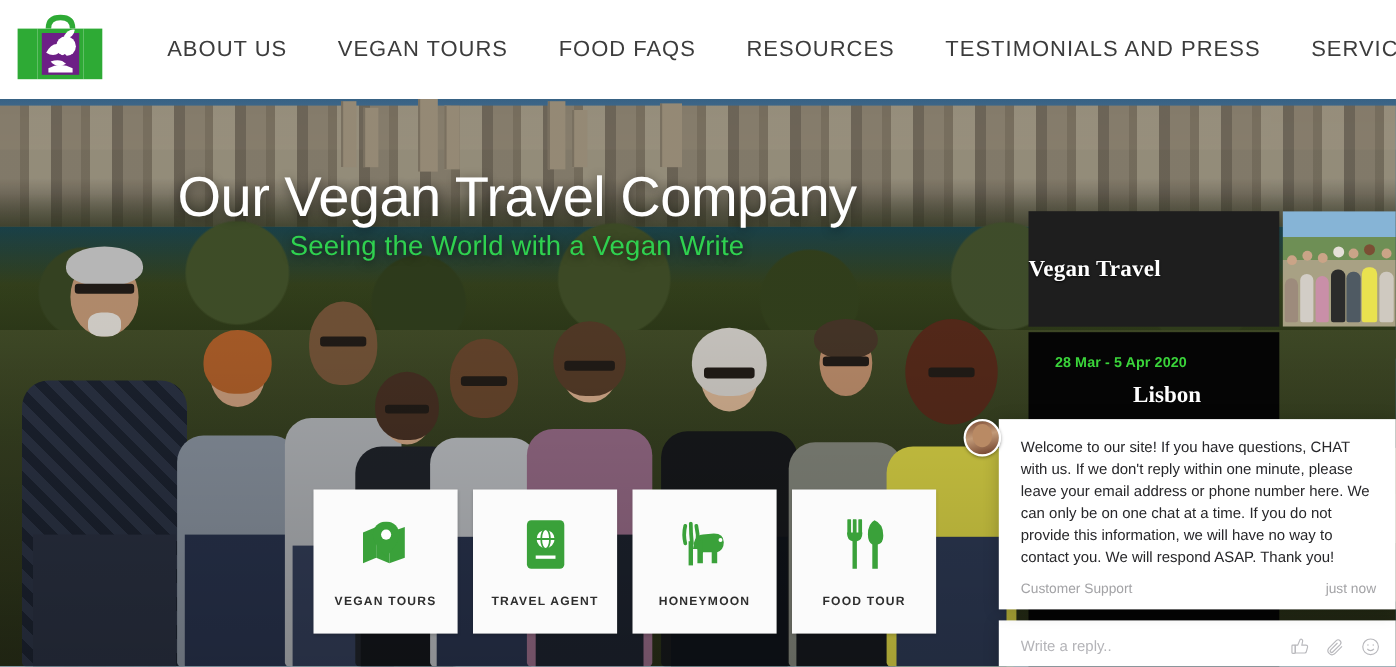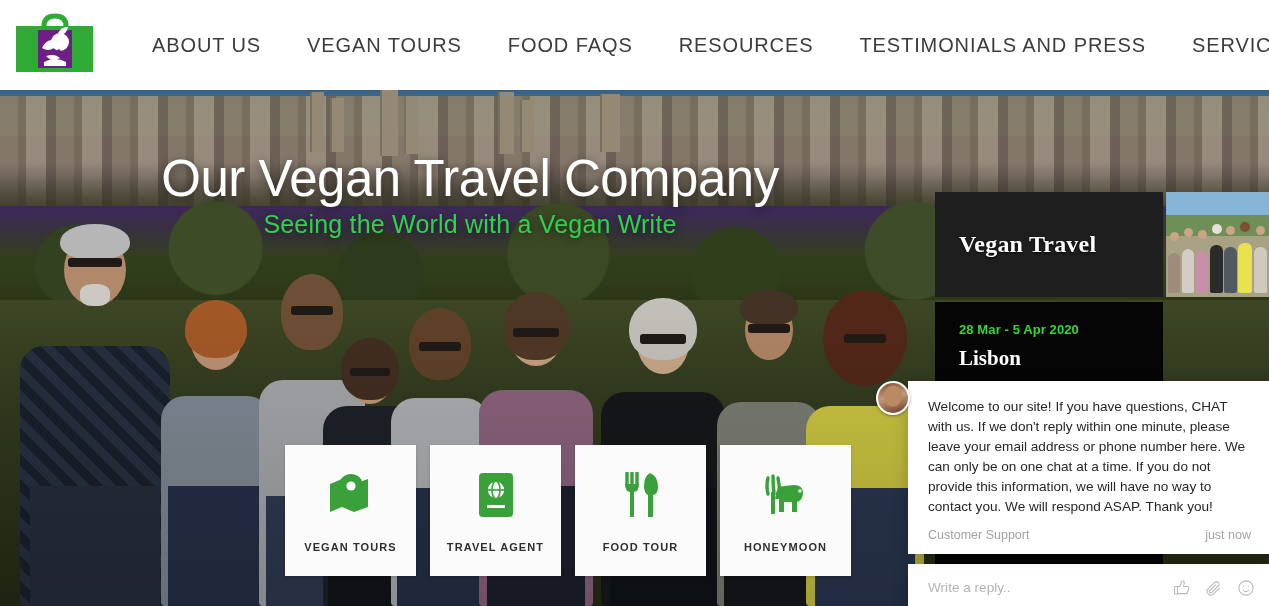--- a/index.html
+++ b/index.html
@@ -49,21 +49,21 @@
     cursor: pointer;
     padding: 6px 0;
   }
   .nav-item + .nav-item { margin-left: 46px; }
 
   
   .hero {
     position: absolute; top: 90px; left: 0;
     width: 1269px; height: 516px;
     overflow: hidden;
-    background: #4c1d95;
+    background: #0c4a6e;
   }
   .hero-photo { position: absolute; inset: 0; }
 
   
   .sky {
     position: absolute; top: 0; left: 0; width: 100%; height: 46px;
     background: linear-gradient(#3f6f96, #6d94b4);
   }
   .town {
     position: absolute; top: 6px; left: 0; width: 100%; height: 110px;
@@ -175,36 +175,36 @@
   .rail-block { position: absolute; display: flex; }
   .rail-dark {
     background: #1e1e1e;
     display: flex; align-items: center;
   }
   .rail-black { background: #050505; }
   .rail-title {
     color: #ffffff;
     font-family: "Liberation Serif", serif;
     font-weight: 700;
-    font-size: 24px;
+    font-size: 21px;
     letter-spacing: .2px;
-    padding-left: 24px;
     text-shadow: 0 1px 2px rgba(0,0,0,.9);
   }
   .rail-date {
     color: #3ad43a;
     font-size: 13px; font-weight: 700;
     letter-spacing: .1px;
   }
   .rail-city {
     color: #ffffff;
     font-family: "Liberation Serif", serif;
     font-weight: 700;
     font-size: 21px;
     margin-top: 9px;
+    text-align: center;
   }
   .rail-thumb { overflow: hidden; position: relative; }
 
   
   .th-group {
     position: absolute; inset: 0;
     background: linear-gradient(180deg,#86b4d6 0 22%, #6e8f55 22% 42%, #a8a184 42% 100%);
   }
   .th-group .fig { position: absolute; bottom: 4px; border-radius: 6px 6px 2px 2px; }
   .th-group .fhead { position: absolute; border-radius: 50%; background: #caa487; }
@@ -433,40 +433,40 @@
             <ellipse cx="18" cy="18" rx="4" ry="9" fill="none" stroke="#3aa13a" stroke-width="1.6"></ellipse>
             <line x1="9" y1="18" x2="27" y2="18" stroke="#3aa13a" stroke-width="1.6"></line>
             <rect x="9" y="33" width="18" height="3" fill="#ffffff"></rect>
           </svg>
         </div>
         <div class="card-label">TRAVEL AGENT</div>
       </div>
 
       <div class="card">
         <div class="card-icon">
-          <svg width="40" height="46" viewBox="0 0 40 46">
-            <path d="M6 1 v12 M11 1 v12 M16 1 v12" stroke="#3aa13a" stroke-width="3.4" stroke-linecap="round"></path>
-            <path d="M4 12 q0 7 5 8 v25 h4 V20 q5 -1 5 -8 z"></path>
-            <path d="M29 1 q8 3 8 14 0 7 -5 8 v22 h-5 V23 q-4 -2 -4 -9 0 -10 6 -13 z"></path>
-          </svg>
-        </div>
-        <div class="card-label">FOOD TOUR</div>
-      </div>
-
-      <div class="card">
-        <div class="card-icon">
           <svg width="52" height="42" viewBox="0 0 52 42">
             <path d="M8 4 q-2 8 0 16 M13 2 q0 9 1 18 M18 4 q2 8 1 16" stroke="#3aa13a" stroke-width="3.4" fill="none" stroke-linecap="round"></path>
             <rect x="11" y="18" width="4" height="22"></rect>
             <path d="M24 12 q-6 0 -8 7 l-1 6 h4 v13 h5 V28 h8 v10 h5 V28 q6 -2 6 -9 0 -8 -9 -8 z"></path>
             <circle cx="40" cy="17" r="1.8" fill="#ffffff"></circle>
             <path d="M24 16 q-5 2 -5 8 q0 5 5 5" fill="#3aa13a"></path>
           </svg>
         </div>
         <div class="card-label">HONEYMOON</div>
+      </div>
+
+      <div class="card">
+        <div class="card-icon">
+          <svg width="40" height="46" viewBox="0 0 40 46">
+            <path d="M6 1 v12 M11 1 v12 M16 1 v12" stroke="#3aa13a" stroke-width="3.4" stroke-linecap="round"></path>
+            <path d="M4 12 q0 7 5 8 v25 h4 V20 q5 -1 5 -8 z"></path>
+            <path d="M29 1 q8 3 8 14 0 7 -5 8 v22 h-5 V23 q-4 -2 -4 -9 0 -10 6 -13 z"></path>
+          </svg>
+        </div>
+        <div class="card-label">FOOD TOUR</div>
       </div>
     </div>
 
     <div class="rail">
 
       <div class="rail-block rail-dark" style="left:0; top:12px; width:228px; height:105px;">
         <div class="rail-title">Vegan Travel</div>
       </div>
       <div class="rail-block rail-thumb" style="left:231px; top:12px; width:103px; height:105px;">
         <div class="th-group">

